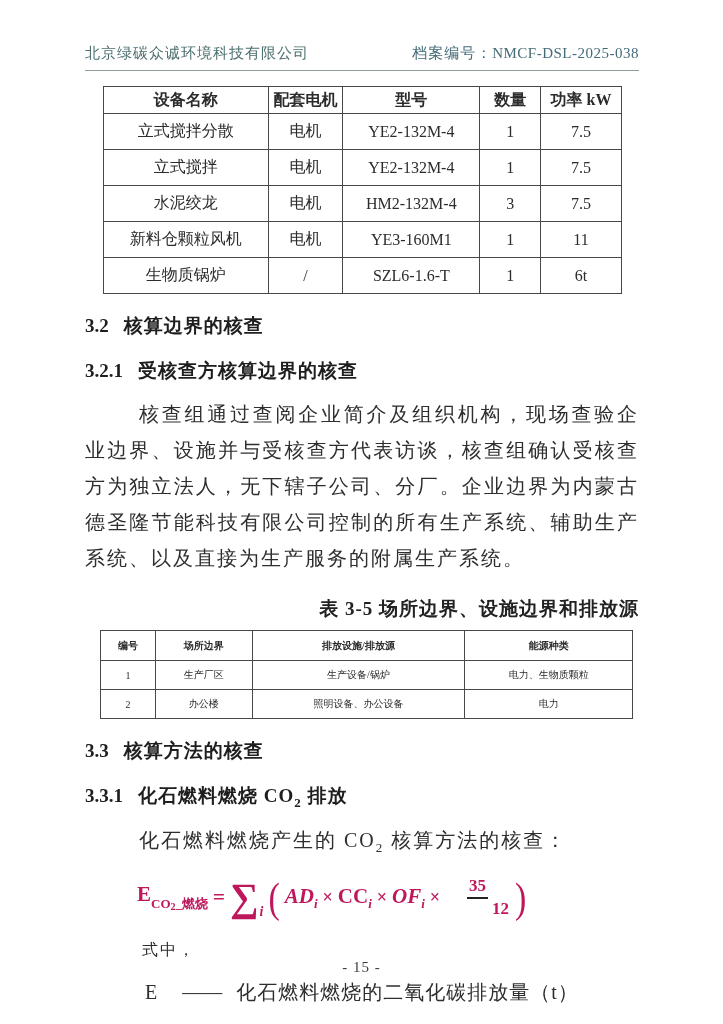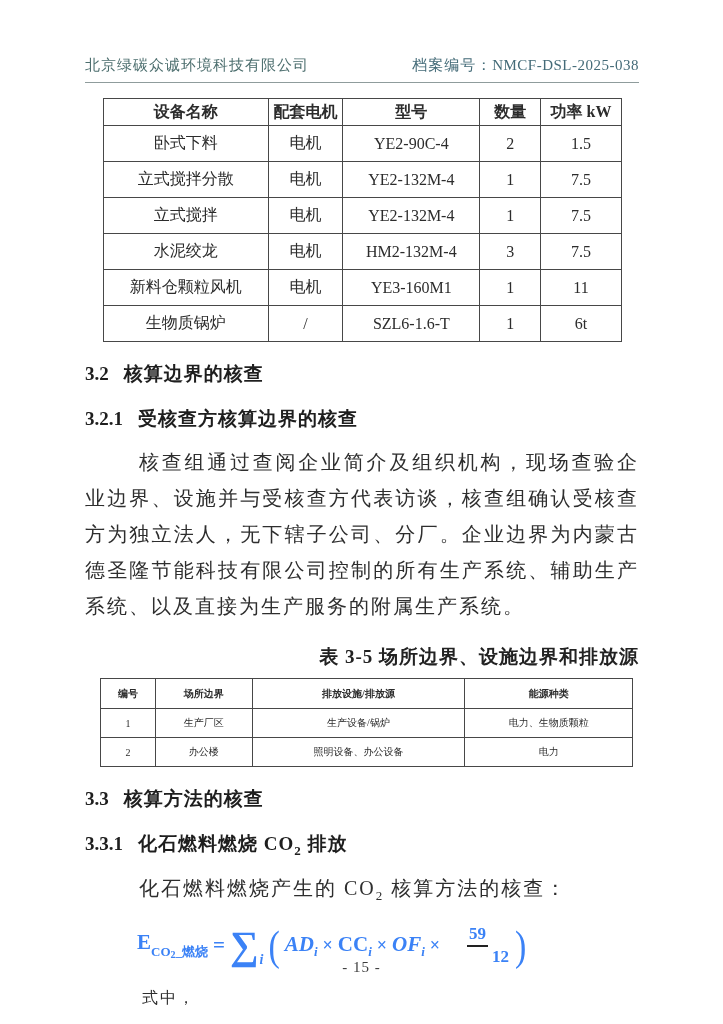--- a/index.html
+++ b/index.html
@@ -1,21 +1,21 @@
 <!DOCTYPE html>
 <html><head>
 <meta charset="utf-8">
 <style>
   html, body { margin:0; padding:0; background:#ffffff; }
   .page {
     position:relative;
     width:723px; height:1024px;
     background:#ffffff;
     box-sizing:border-box;
-    padding:56px 84px 0 85px;
+    padding:44px 84px 0 85px;
     font-family:"Liberation Serif","DejaVu Serif",serif;
     color:#303030;
     overflow:hidden;
   }
 
   
   .doc-header {
     display:flex; justify-content:space-between; align-items:baseline;
     font-size:15px; letter-spacing:1px;
     padding-bottom:7px;
@@ -58,21 +58,21 @@
   }
   .intro-line {
     font-size:20px; letter-spacing:2px; margin:16px 0 0 0; text-indent:54px; color:#2e2e2e;
   }
   sub.s2 { font-size:13px; }
 
   
   .formula {
     display:flex; align-items:center; gap:5px;
     margin:14px 0 0 52px;
-    font-weight:bold; color:#3b82f6;
+    font-weight:bold; color:#be185d;
     font-size:21px; height:56px;
   }
   .f-sub { font-size:13px; vertical-align:-7px; letter-spacing:0; }
   .f-sub .f-sub2 { font-size:10px; vertical-align:-2px; }
   .sigma-wrap { display:inline-flex; align-items:flex-end; }
   .sigma { font-size:40px; line-height:0.9; font-weight:600; }
   .sigma-sub { font-size:14px; font-style:italic; margin:0 0 -4px 1px; }
   .big-paren { font-size:34px; font-weight:400; transform:scaleY(1.25); line-height:1; }
   .term i { font-style:italic; }
   .term .ti { font-size:13px; font-style:italic; vertical-align:-5px; }
@@ -115,27 +115,20 @@
     <thead>
       <tr>
         <th>设备名称</th>
         <th>配套电机</th>
         <th>型号</th>
         <th>数量</th>
         <th>功率 kW</th>
       </tr>
     </thead>
     <tbody>
-      <tr>
-        <td>卧式下料</td>
-        <td>电机</td>
-        <td>YE2-90C-4</td>
-        <td>2</td>
-        <td>1.5</td>
-      </tr>
       <tr>
         <td>立式搅拌分散</td>
         <td>电机</td>
         <td>YE2-132M-4</td>
         <td>1</td>
         <td>7.5</td>
       </tr>
       <tr>
         <td>立式搅拌</td>
         <td>电机</td>
@@ -225,21 +218,21 @@
         <span class="sigma-sub">i</span>
       </span>
     <span class="big-paren">(</span>
     <span class="term"><i>AD</i><span class="ti">i</span></span>
     <span class="times">×</span>
     <span class="term"><span>CC</span><span class="ti">i</span></span>
     <span class="times">×</span>
     <span class="term"><i>OF</i><span class="ti">i</span></span>
     <span class="times">×</span>
     <span class="frac">
-        <span class="num">59</span>
+        <span class="num">35</span>
         <span class="den">12</span>
       </span>
     <span class="big-paren">)</span>
   </div>
 
   <p class="where-line">式中，</p>
 
   <p class="edef-line">
     <span><span>E</span></span><span class="dash">——</span><span>化石燃料燃烧的二氧化碳排放量（t）</span>
   </p>

